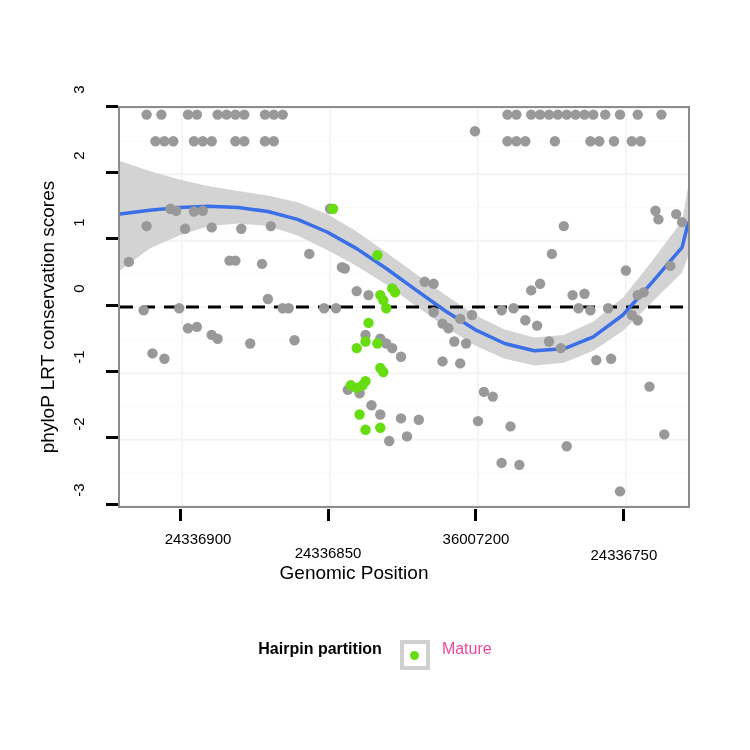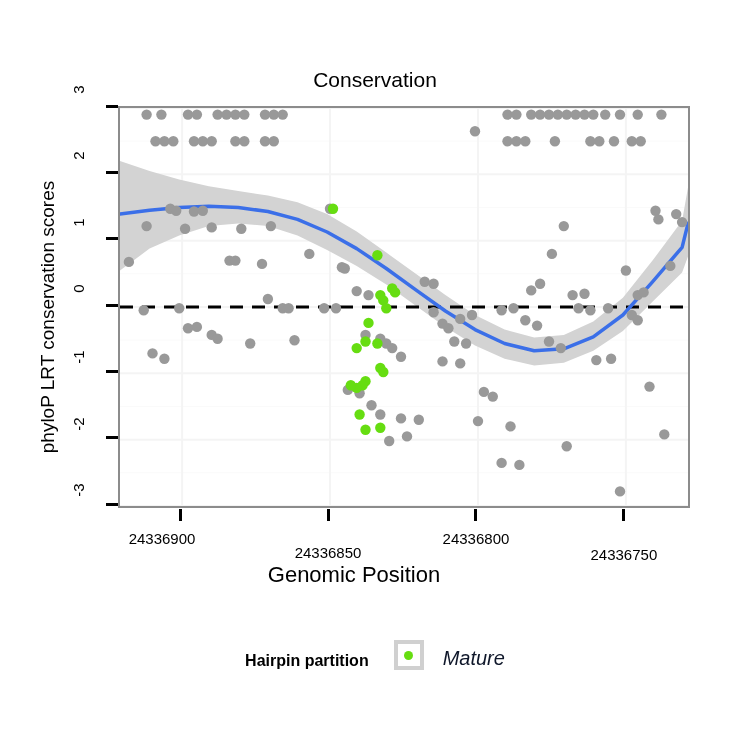--- a/index.html
+++ b/index.html
@@ -18,21 +18,21 @@
   }
   .ylabel{
     position:absolute;
     left:-152px;top:306px;width:400px;
     transform:rotate(-90deg);
     transform-origin:center center;
     text-align:center;font-size:19px;
   }
   .xlabel{
     position:absolute;left:0;top:562px;width:708px;
-    text-align:center;font-size:22px;
+    text-align:center;font-size:19px;
   }
   .panel{
     position:absolute;left:118px;top:106px;width:572px;height:402px;
     background:#ffffff;
     border:2px solid #8c8c8c;
     box-sizing:border-box;
     overflow:hidden;
   }
   .tick-label-y{
     position:absolute;
@@ -53,39 +53,38 @@
     width:12px;height:3px;background:#000;
     left:106px;
   }
   .tickmark-x{
     position:absolute;
     width:3px;height:12px;background:#000;
     top:509px;
   }
   .legend{
     position:absolute;left:0;top:640px;width:750px;
-    display:flex;align-items:flex-end;justify-content:center;gap:7px;
+    display:flex;align-items:flex-start;justify-content:center;gap:0px;
     font-size:16px;
   }
   .legend-title{font-weight:bold;font-size:16px;color:#000;margin-right:18px;}
   .legend-key{
     width:30px;height:30px;background:#ffffff;border:4px solid #d0d0d0;
     box-sizing:border-box;display:flex;align-items:center;justify-content:center;
     margin-right:12px;
   }
   .legend-key-dot{width:9px;height:9px;border-radius:50%;}
-  .legend-label{font-size:20px;color:#0f172a;font-style:italic;}
+  .legend-label{font-size:16px;color:#ec4899;}
   svg{display:block;}
 </style>
 </head>
 <body>
 
 <div id="stage">
 
-  <div class="title">Conservation</div>
 
   <div class="ylabel">phyloP LRT conservation scores</div>
 
   <div id="y-ticks">
       <div class="tickmark-y" style="top: 104.5px;"></div>
       <div class="tick-label-y" style="left: 58px; top: 97px;">3</div>
       <div class="tickmark-y" style="top: 170.833px;"></div>
       <div class="tick-label-y" style="left: 58px; top: 163.333px;">2</div>
       <div class="tickmark-y" style="top: 237.167px;"></div>
       <div class="tick-label-y" style="left: 58px; top: 229.667px;">1</div>
@@ -93,25 +92,25 @@
       <div class="tick-label-y" style="left: 58px; top: 296px;">0</div>
       <div class="tickmark-y" style="top: 369.833px;"></div>
       <div class="tick-label-y" style="left: 58px; top: 362.333px;">-1</div>
       <div class="tickmark-y" style="top: 436.167px;"></div>
       <div class="tick-label-y" style="left: 58px; top: 428.667px;">-2</div>
       <div class="tickmark-y" style="top: 502.5px;"></div>
       <div class="tick-label-y" style="left: 58px; top: 495px;">-3</div>
     </div>
   <div id="x-ticks">
       <div class="tickmark-x" style="left: 178.625px;"></div>
-      <div class="tick-label-x" style="left: 97px; top: 530px;">24336900</div>
+      <div class="tick-label-x" style="left: 133px; top: 530px;">24336900</div>
       <div class="tickmark-x" style="left: 326.542px;"></div>
       <div class="tick-label-x" style="left: 263.042px; top: 530px; margin-top: 14px;">24336850</div>
       <div class="tickmark-x" style="left: 474.458px;"></div>
-      <div class="tick-label-x" style="left: 410.958px; top: 530px;">24336800</div>
+      <div class="tick-label-x" style="left: 410.958px; top: 530px;">36007200</div>
       <div class="tickmark-x" style="left: 622.375px;"></div>
       <div class="tick-label-x" style="left: 558.875px; top: 546px;">24336750</div>
     </div>
 
   <div class="panel">
     <svg id="plot" width="568" height="398" viewBox="0 0 568 398">
         <line x1="0" y1="0" x2="568" y2="0" stroke="#f4f4f4" stroke-width="2"></line>
         <line x1="0" y1="66.33333333333331" x2="568" y2="66.33333333333331" stroke="#f4f4f4" stroke-width="2"></line>
         <line x1="0" y1="132.66666666666669" x2="568" y2="132.66666666666669" stroke="#f4f4f4" stroke-width="2"></line>
         <line x1="0" y1="199" x2="568" y2="199" stroke="#f4f4f4" stroke-width="2"></line>

